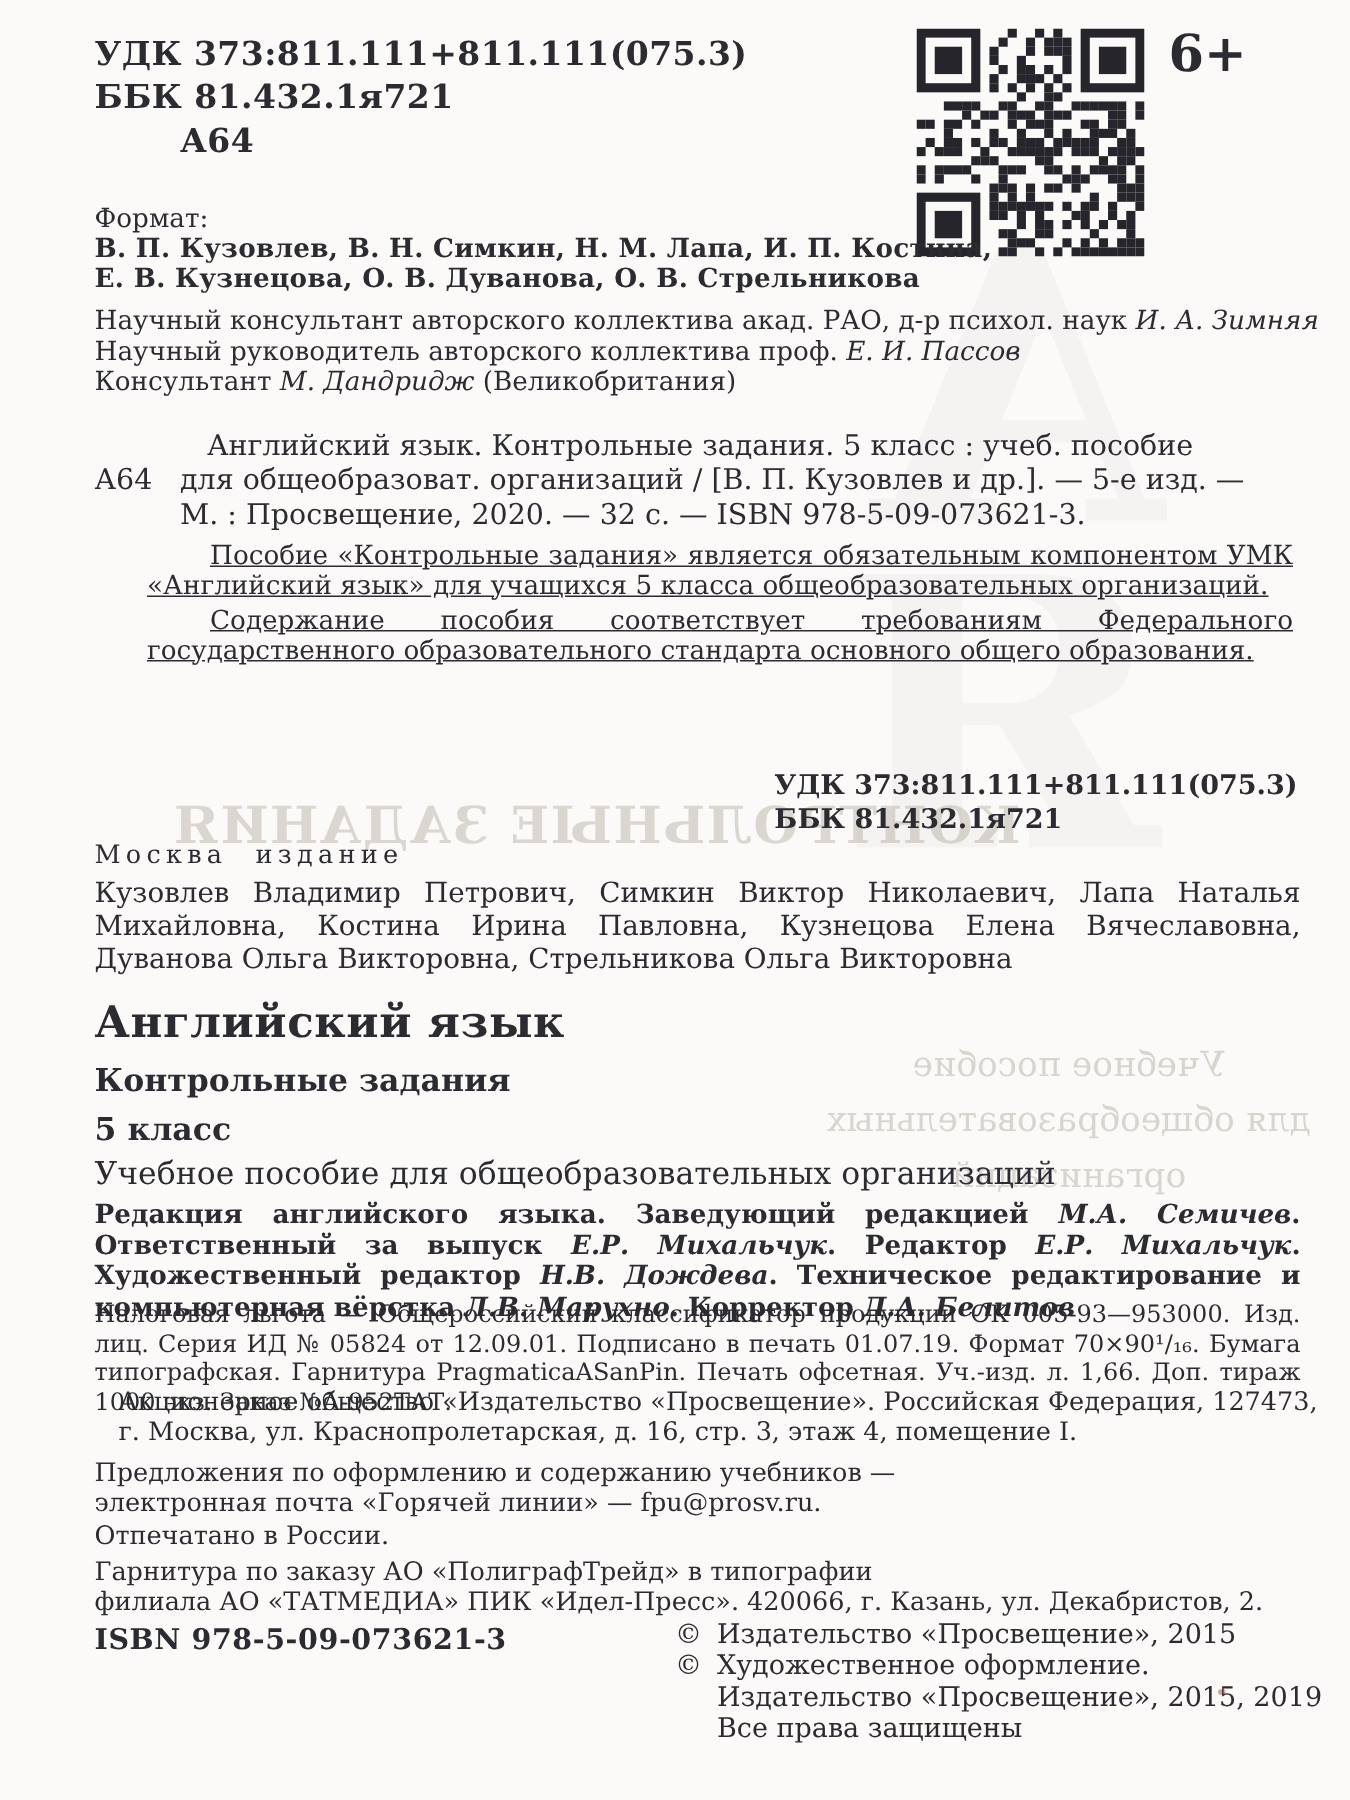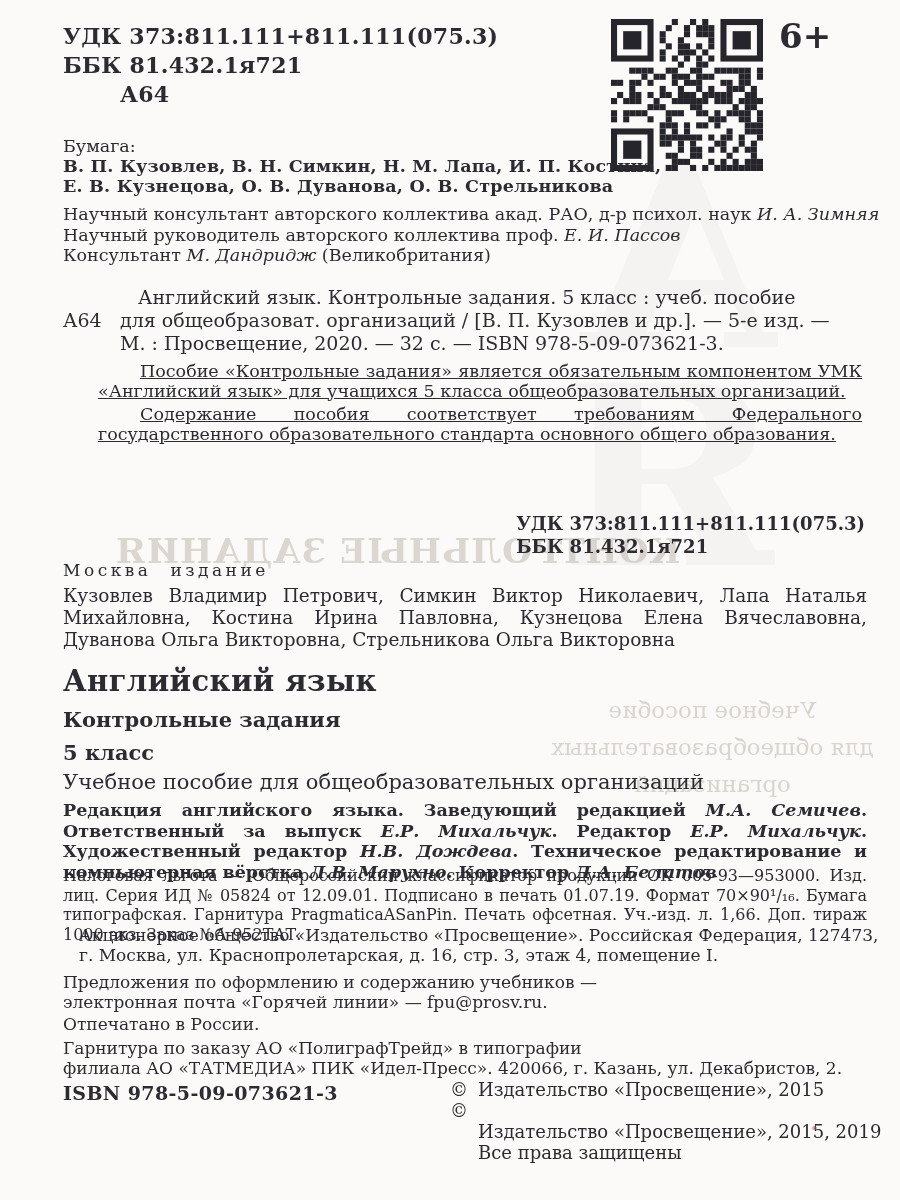--- a/index.html
+++ b/index.html
@@ -310,21 +310,21 @@
         <rect x="108" y="0" width="42" height="42"></rect>
         <rect fill="#fbfaf8" x="114" y="6" width="30" height="30"></rect>
         <rect x="120" y="12" width="18" height="18"></rect>
         <rect x="0" y="108" width="42" height="42"></rect>
         <rect fill="#fbfaf8" x="6" y="114" width="30" height="30"></rect>
         <rect x="12" y="120" width="18" height="18"></rect>
       </svg></div>
   <div class="abs z1 age">6+</div>
 
   <div class="abs z1 authors">
-    <div>Бумага:</div>
+    <div>Формат:</div>
     <div class="names nowrap">В. П. Кузовлев, В. Н. Симкин, Н. М. Лапа, И. П. Костина,</div>
     <div class="names nowrap">Е. В. Кузнецова, О. В. Дуванова, О. В. Стрельникова</div>
   </div>
 
   <div class="abs z1 consult">
     <div class="nowrap"><span>Научный консультант авторского коллектива акад. РАО, д-р психол. наук </span><span class="seg-i">И. А. Зимняя</span></div>
     <div class="nowrap"><span>Научный руководитель авторского коллектива проф. </span><span class="seg-i">Е. И. Пассов</span></div>
     <div class="nowrap"><span>Консультант </span><span class="seg-i">М. Дандридж</span><span> (Великобритания)</span></div>
   </div>
 
@@ -369,20 +369,21 @@
   </div>
 
   <div class="abs z1 isbn">ISBN 978-5-09-073621-3</div>
   <div class="abs z1 copyr">
     <div class="row">
       <span class="sym">©</span>
       <span>Издательство «Просвещение», 2015</span>
     </div>
     <div class="row">
       <span class="sym">©</span>
+      <span>Художественное оформление.</span>
     </div>
     <div class="row">
       <span class="sym"></span>
       <span>Издательство «Просвещение», 2015, 2019</span>
     </div>
     <div class="row">
       <span class="sym"></span>
       <span>Все права защищены</span>
     </div>
   </div>

